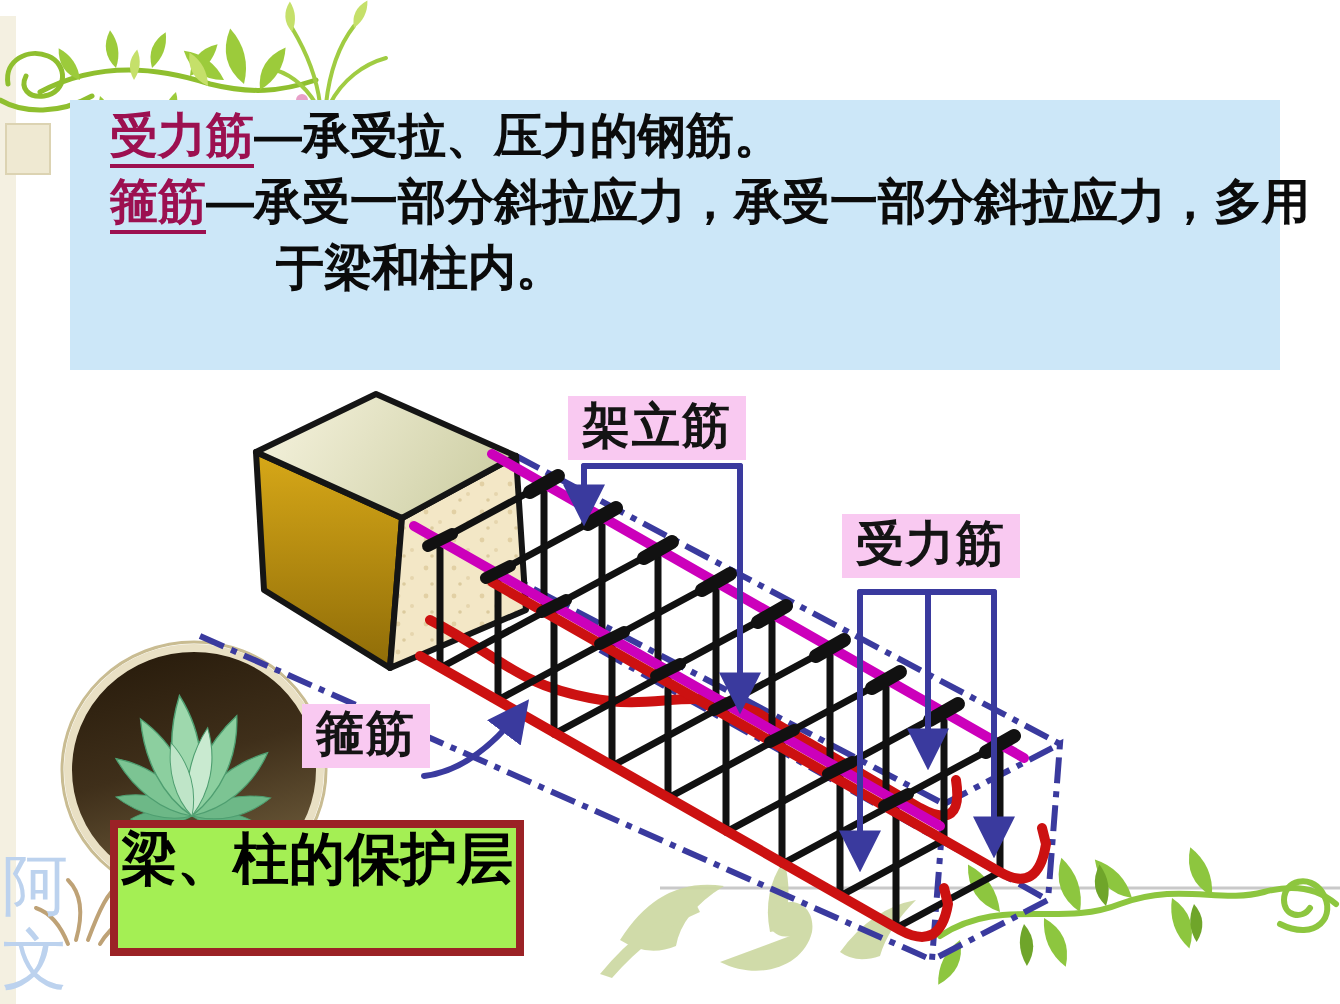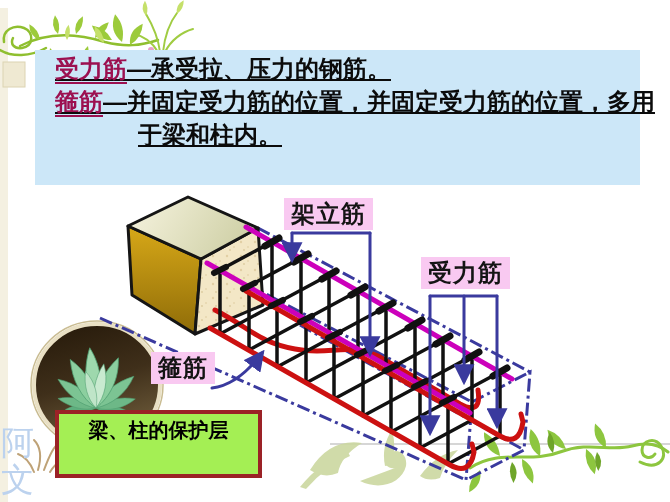--- a/index.html
+++ b/index.html
@@ -7,36 +7,36 @@
     position:relative;width:670px;height:502px;background:#ffffff;
     overflow:hidden;font-family:"Liberation Sans","DejaVu Sans",sans-serif;
   }
   .art{position:absolute;left:0;top:0;width:670px;height:502px;}
   
   .def-box{
     position:absolute;left:35px;top:50px;width:605px;height:135px;
     background:#cce7f8;color:#0b0b0b;font-weight:bold;font-size:24px;
     line-height:33px;padding:2px 0 0 20px;box-sizing:border-box;white-space:nowrap;
   }
-  .def-line{height:33px;text-decoration:underline;}
+  .def-line{height:33px;}
   .def-term{color:#9c1050;border-bottom:2px solid #9c1050;}
-  .def-cont{height:33px;padding-left:83px;text-decoration:underline;}
+  .def-cont{height:33px;padding-left:83px;}
   
   .rebar-label{
     position:absolute;background:#f9c9f1;color:#141414;font-weight:600;
     font-size:24px;line-height:1;padding:4px 7px;letter-spacing:1px;
   }
   .lbl-jialijin{left:284px;top:198px;}
   .lbl-shoulijin{left:421px;top:257px;}
   .lbl-gujin{left:151px;top:352px;}
   
   .note-box{
     position:absolute;left:55px;top:410px;width:207px;height:68px;
     box-sizing:border-box;border:4px solid #9b2226;background:#a4ef54;
-    color:#000;font-weight:bold;font-size:20px;line-height:30px;
+    color:#000;font-weight:bold;font-size:28px;line-height:30px;
     text-align:center;padding-top:1px;
   }
   
   .watermark{
     position:absolute;left:1px;top:424px;width:34px;color:#bcd2ee;
     font-size:33px;line-height:37px;text-align:left;font-weight:400;
   }
 </style>
 </head>
 <body>
@@ -238,21 +238,21 @@
         <path d="M212,388 Q238,385 262,353" marker-end="url(#arrB)"></path>
       </g>
     </g>
   </svg>
 
   <div class="def-box">
     <div class="def-line">
       <span class="def-term">受力筋</span><span>—承受拉、压力的钢筋。</span>
     </div>
     <div class="def-line">
-      <span class="def-term">箍筋</span><span>—并固定受力筋的位置，并固定受力筋的位置，多用</span>
+      <span class="def-term">箍筋</span><span>—承受一部分斜拉应力，承受一部分斜拉应力，多用</span>
     </div>
     <div class="def-cont">于梁和柱内。</div>
   </div>
 
   <div class="rebar-label lbl-jialijin">架立筋</div>
   <div class="rebar-label lbl-shoulijin">受力筋</div>
   <div class="rebar-label lbl-gujin">箍筋</div>
 
   <div class="note-box">
     <div>梁、柱的保护层</div>

